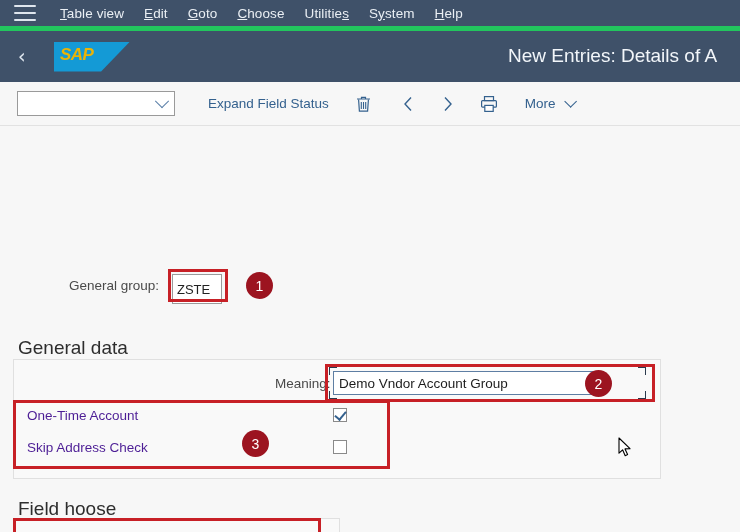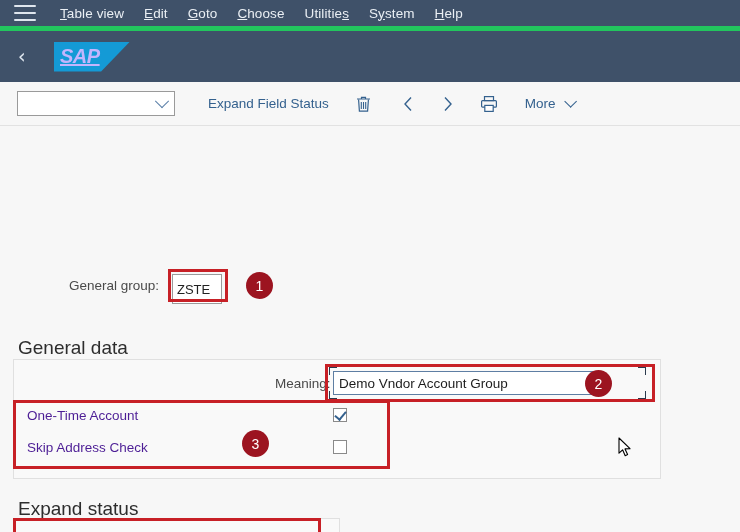--- a/index.html
+++ b/index.html
@@ -78,27 +78,26 @@
   .sap-logo .shape {
     position: absolute;
     inset: 0;
     background: #149ad6;
     clip-path: polygon(0 0, 100% 0, 62% 100%, 0 100%);
   }
   .sap-logo .txt {
     position: absolute;
     left: 6px;
     top: 3px;
-    color: #c4b5fd;
-    font-size: 20px;
+    color: #eab308;
+    font-size: 17px;
     font-weight: bold;
     font-style: italic;
     letter-spacing: -0.5px;
     font-family: "Liberation Sans", sans-serif;
-    text-decoration: underline;
   }
   .shell-title {
     position: absolute;
     left: 508px;
     top: 14px;
     color: #f2f6fa;
     font-size: 19px;
     white-space: nowrap;
   }
 
@@ -299,20 +298,21 @@
   <div class="menu-item">S<span class="ak">y</span>stem</div>
   <div class="menu-item"><span class="ak">H</span>elp</div>
 </div>
 
 <div class="shellbar">
   <div class="back-arrow">‹</div>
   <div class="sap-logo">
     <div class="shape"></div>
     <div class="txt">SAP</div>
   </div>
+  <div class="shell-title">New Entries: Details of A</div>
 </div>
 
 <div class="toolbar">
   <div class="tb-select">
     <span class="chev-down"></span>
   </div>
   <div class="tb-link">Expand Field Status</div>
   <div class="tb-icon">
     <svg width="17" height="18" viewBox="0 0 17 18">
       <path d="M2 4h13M6.5 4V2.4h4V4M3.6 4.8l.8 11.4h8.2l.8-11.4" fill="none" stroke="#34618e" stroke-width="1.2"></path>
@@ -360,21 +360,21 @@
   </div>
 
   <div class="cb-row" id="cb-row-1">One-Time Account</div>
   <div class="cbox" id="cbox-1">
       <span class="tick"></span>
     </div>
 
   <div class="cb-row" id="cb-row-2">Skip Address Check</div>
   <div class="cbox" id="cbox-2"></div>
 
-  <div class="section-title" id="fs-title">Expand status</div>
+  <div class="section-title" id="fs-title">Field hoose</div>
   <div class="panel" id="fs-panel"></div>
 
   <div class="hl-box" id="hl-1"></div>
   <div class="hl-box" id="hl-2"></div>
   <div class="hl-box" id="hl-3"></div>
   <div class="hl-box" id="hl-4"></div>
 
   <div class="badge" id="badge-1">1</div>
   <div class="badge" id="badge-2">2</div>
   <div class="badge" id="badge-3">3</div>

